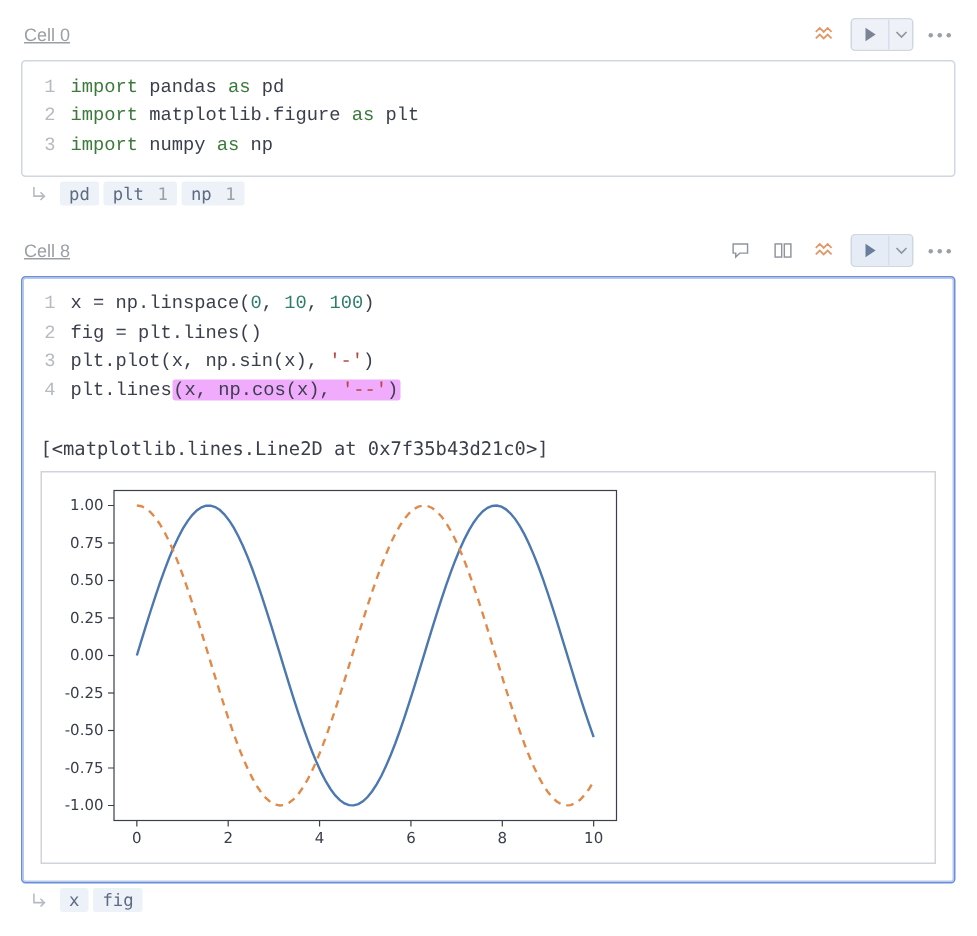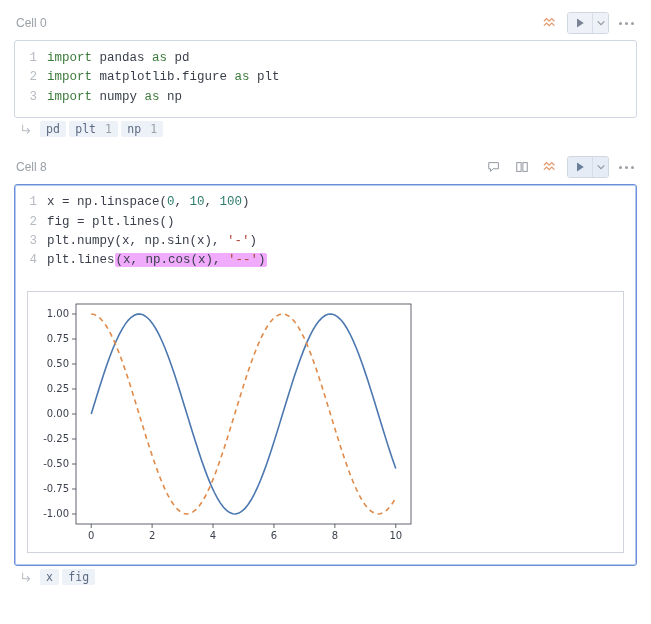--- a/index.html
+++ b/index.html
@@ -13,21 +13,21 @@
   }
   .cell-wrap { margin-bottom: 18px; }
   .cell-header {
     display: flex;
     align-items: center;
     justify-content: space-between;
     padding: 2px 0 6px 2px;
     color: #a0a4ab;
     font-size: 12px;
   }
-  .cell-title { color: #9aa0a6; }
+  .cell-title { color: #9aa0a6; text-decoration: underline; }
   .toolbar { display: flex; align-items: center; gap: 6px; }
   .tool-btn {
     display: flex; align-items: center; justify-content: center;
     width: 22px; height: 20px;
     color: #8e949e; border-radius: 3px;
   }
   .tool-btn svg { width: 14px; height: 14px; }
   .run-grp {
     display: flex; align-items: stretch;
     border: 1px solid #d0d7e2; border-radius: 3px;
@@ -170,24 +170,25 @@
             <span></span>
             <span></span>
           </div>
       </div>
     </div>
   </div>
   <div class="cell-body focused">
     <div class="code-area" id="code-1">
         <div class="code-line"><span class="gutter">1</span><span class="code-content"><span class="tok-name">x = np.linspace(</span><span class="tok-num">0</span><span class="tok-op">, </span><span class="tok-num">10</span><span class="tok-op">, </span><span class="tok-num">100</span><span class="tok-name">)</span></span></div>
         <div class="code-line"><span class="gutter">2</span><span class="code-content"><span class="tok-name">fig = plt.lines()</span></span></div>
-        <div class="code-line"><span class="gutter">3</span><span class="code-content"><span class="tok-name">plt.numpy(x, np.sin(x), </span><span class="tok-str">'-'</span><span class="tok-name">)</span></span></div>
+        <div class="code-line"><span class="gutter">3</span><span class="code-content"><span class="tok-name">plt.plot(x, np.sin(x), </span><span class="tok-str">'-'</span><span class="tok-name">)</span></span></div>
         <div class="code-line"><span class="gutter">4</span><span class="code-content"><span class="tok-name">plt.lines</span><span class="hl-call"><span class="tok-name">(x, np.cos(x), </span><span class="tok-str">'--'</span><span class="tok-name">)</span></span></span></div>
       </div>
     <div class="cell-output">
+      <div class="repr-line">[&lt;matplotlib.lines.Line2D at 0x7f35b43d21c0&gt;]</div>
       <div class="chart-box">
         <svg id="plot" class="plot-svg" width="395" height="260" viewBox="0 0 395 260">
             <rect x="48" y="12" width="335" height="220" fill="none" stroke="#3a3f4b" stroke-width="0.8"></rect>
             <line x1="44" x2="48" y1="221.99999999999997" y2="221.99999999999997" class="tick"></line>
             <text x="41" y="224.99999999999997" text-anchor="end" class="tick-label">-1.00</text>
             <line x1="44" x2="48" y1="196.99999999999997" y2="196.99999999999997" class="tick"></line>
             <text x="41" y="199.99999999999997" text-anchor="end" class="tick-label">-0.75</text>
             <line x1="44" x2="48" y1="172" y2="172" class="tick"></line>
             <text x="41" y="175" text-anchor="end" class="tick-label">-0.50</text>
             <line x1="44" x2="48" y1="147" y2="147" class="tick"></line>

